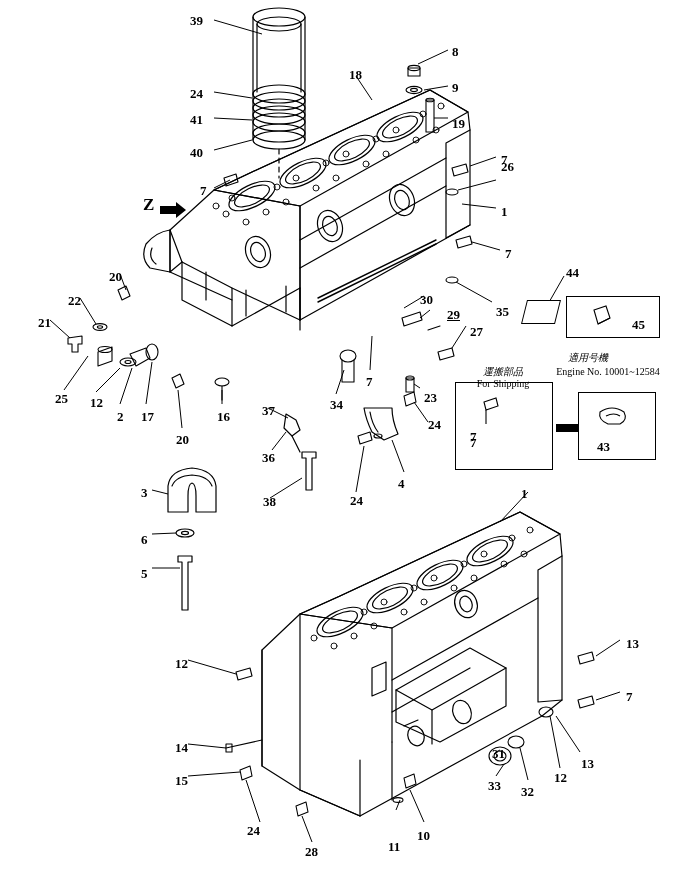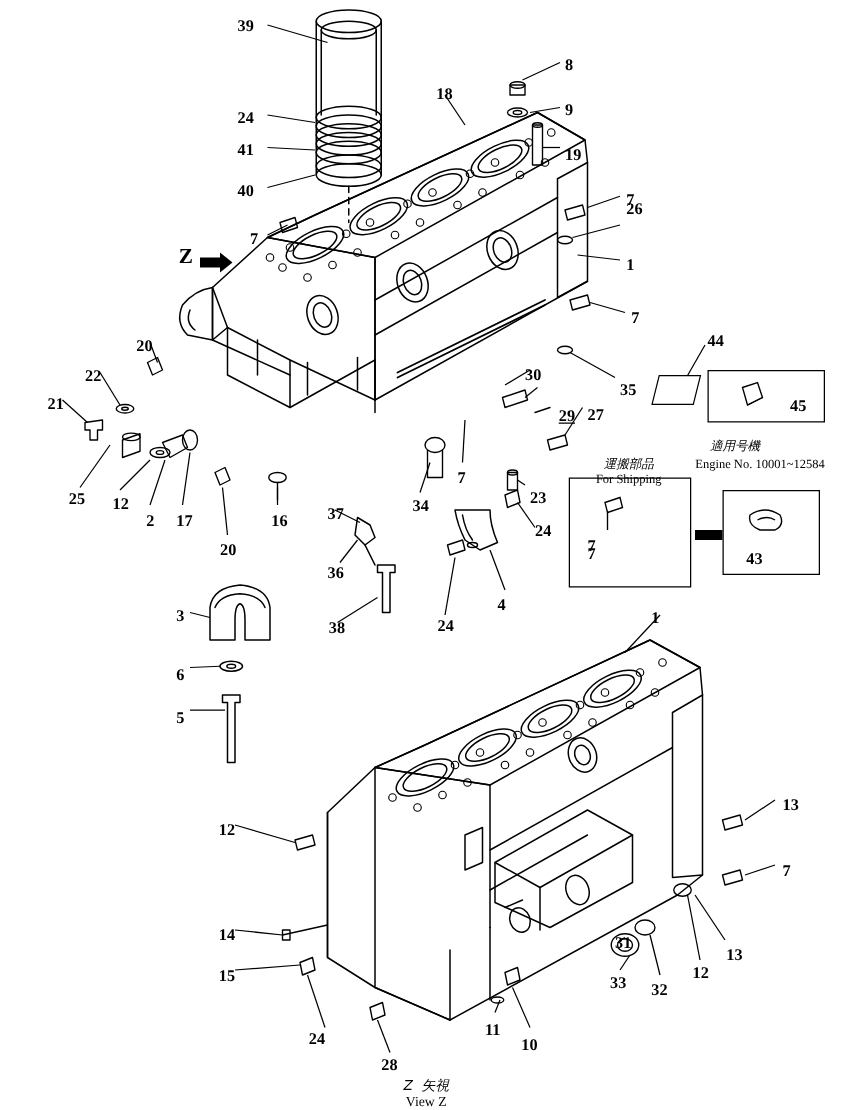--- a/index.html
+++ b/index.html
@@ -350,21 +350,21 @@
   <div class="cal" style="left:501px;top:160px;">26</div>
   <div class="cal" style="left:200px;top:184px;">7</div>
   <div class="cal" style="left:501px;top:205px;">1</div>
   <div class="cal" style="left:143px;top:196px;font-size:17px;">Z</div>
   <div class="cal" style="left:505px;top:247px;">7</div>
   <div class="cal" style="left:566px;top:266px;">44</div>
   <div class="cal" style="left:109px;top:270px;">20</div>
   <div class="cal" style="left:68px;top:294px;">22</div>
   <div class="cal" style="left:420px;top:293px;">30</div>
   <div class="cal" style="left:496px;top:305px;">35</div>
-  <div class="cal" style="left:447px;top:326px;text-decoration:underline;">29</div>
+  <div class="cal" style="left:447px;top:308px;text-decoration:underline;">29</div>
   <div class="cal" style="left:38px;top:316px;">21</div>
   <div class="cal" style="left:632px;top:318px;">45</div>
   <div class="cal" style="left:470px;top:314px;margin-top:11px;">27</div>
   <div class="cal" style="left:55px;top:392px;">25</div>
   <div class="cal" style="left:90px;top:396px;">12</div>
   <div class="cal" style="left:117px;top:410px;">2</div>
   <div class="cal" style="left:141px;top:410px;">17</div>
   <div class="cal" style="left:217px;top:410px;">16</div>
   <div class="cal" style="left:330px;top:398px;">34</div>
   <div class="cal" style="left:366px;top:375px;">7</div>
@@ -386,22 +386,18 @@
   <div class="cal" style="left:175px;top:657px;">12</div>
   <div class="cal" style="left:626px;top:690px;">7</div>
   <div class="cal" style="left:175px;top:741px;">14</div>
   <div class="cal" style="left:581px;top:757px;">13</div>
   <div class="cal" style="left:554px;top:771px;">12</div>
   <div class="cal" style="left:492px;top:747px;">31</div>
   <div class="cal" style="left:175px;top:774px;">15</div>
   <div class="cal" style="left:488px;top:779px;">33</div>
   <div class="cal" style="left:521px;top:785px;">32</div>
   <div class="cal" style="left:247px;top:824px;">24</div>
-  <div class="cal" style="left:388px;top:817px;text-align:right;">11</div>
+  <div class="cal" style="left:388px;top:840px;text-align:right;">11</div>
   <div class="cal" style="left:417px;top:829px;">10</div>
   <div class="cal" style="left:305px;top:845px;">28</div>
 
-  <div class="viewz" style="left:281px;top:862px;width:120px;">
-    <span class="jp">Z &nbsp;矢視</span><br>
-    <span>View Z</span>
-  </div>
 
 </div>
 
 </body></html>

